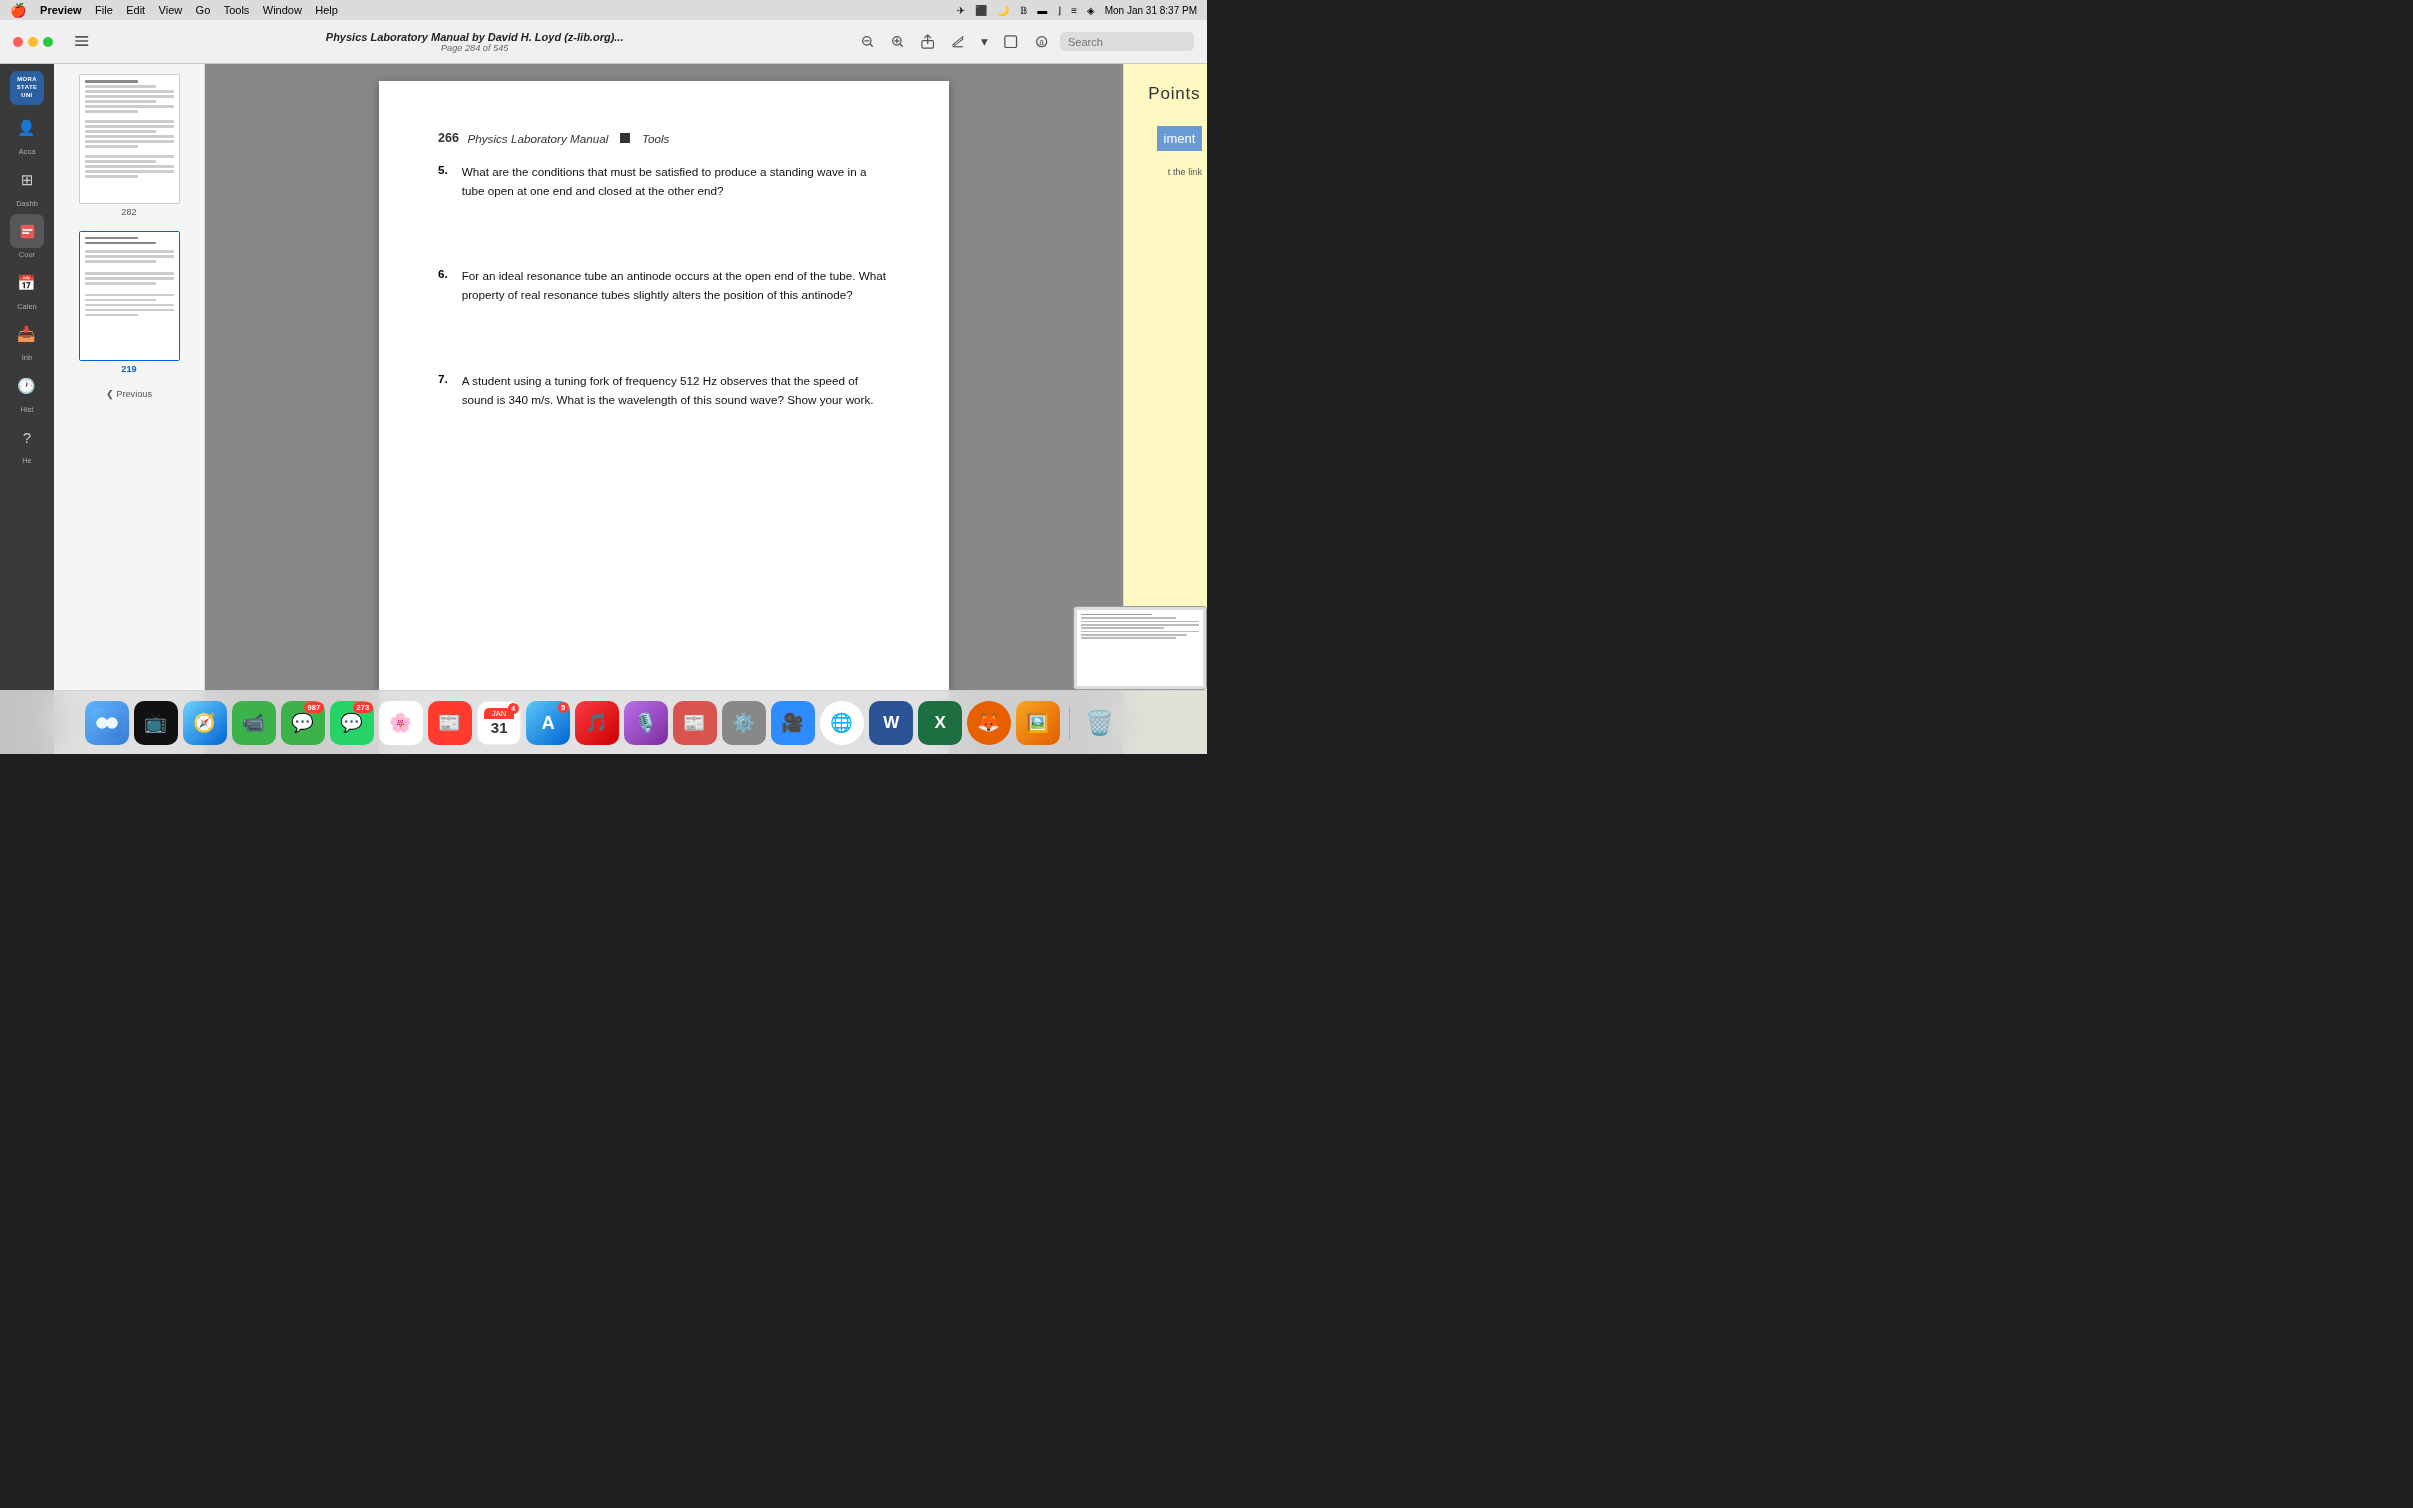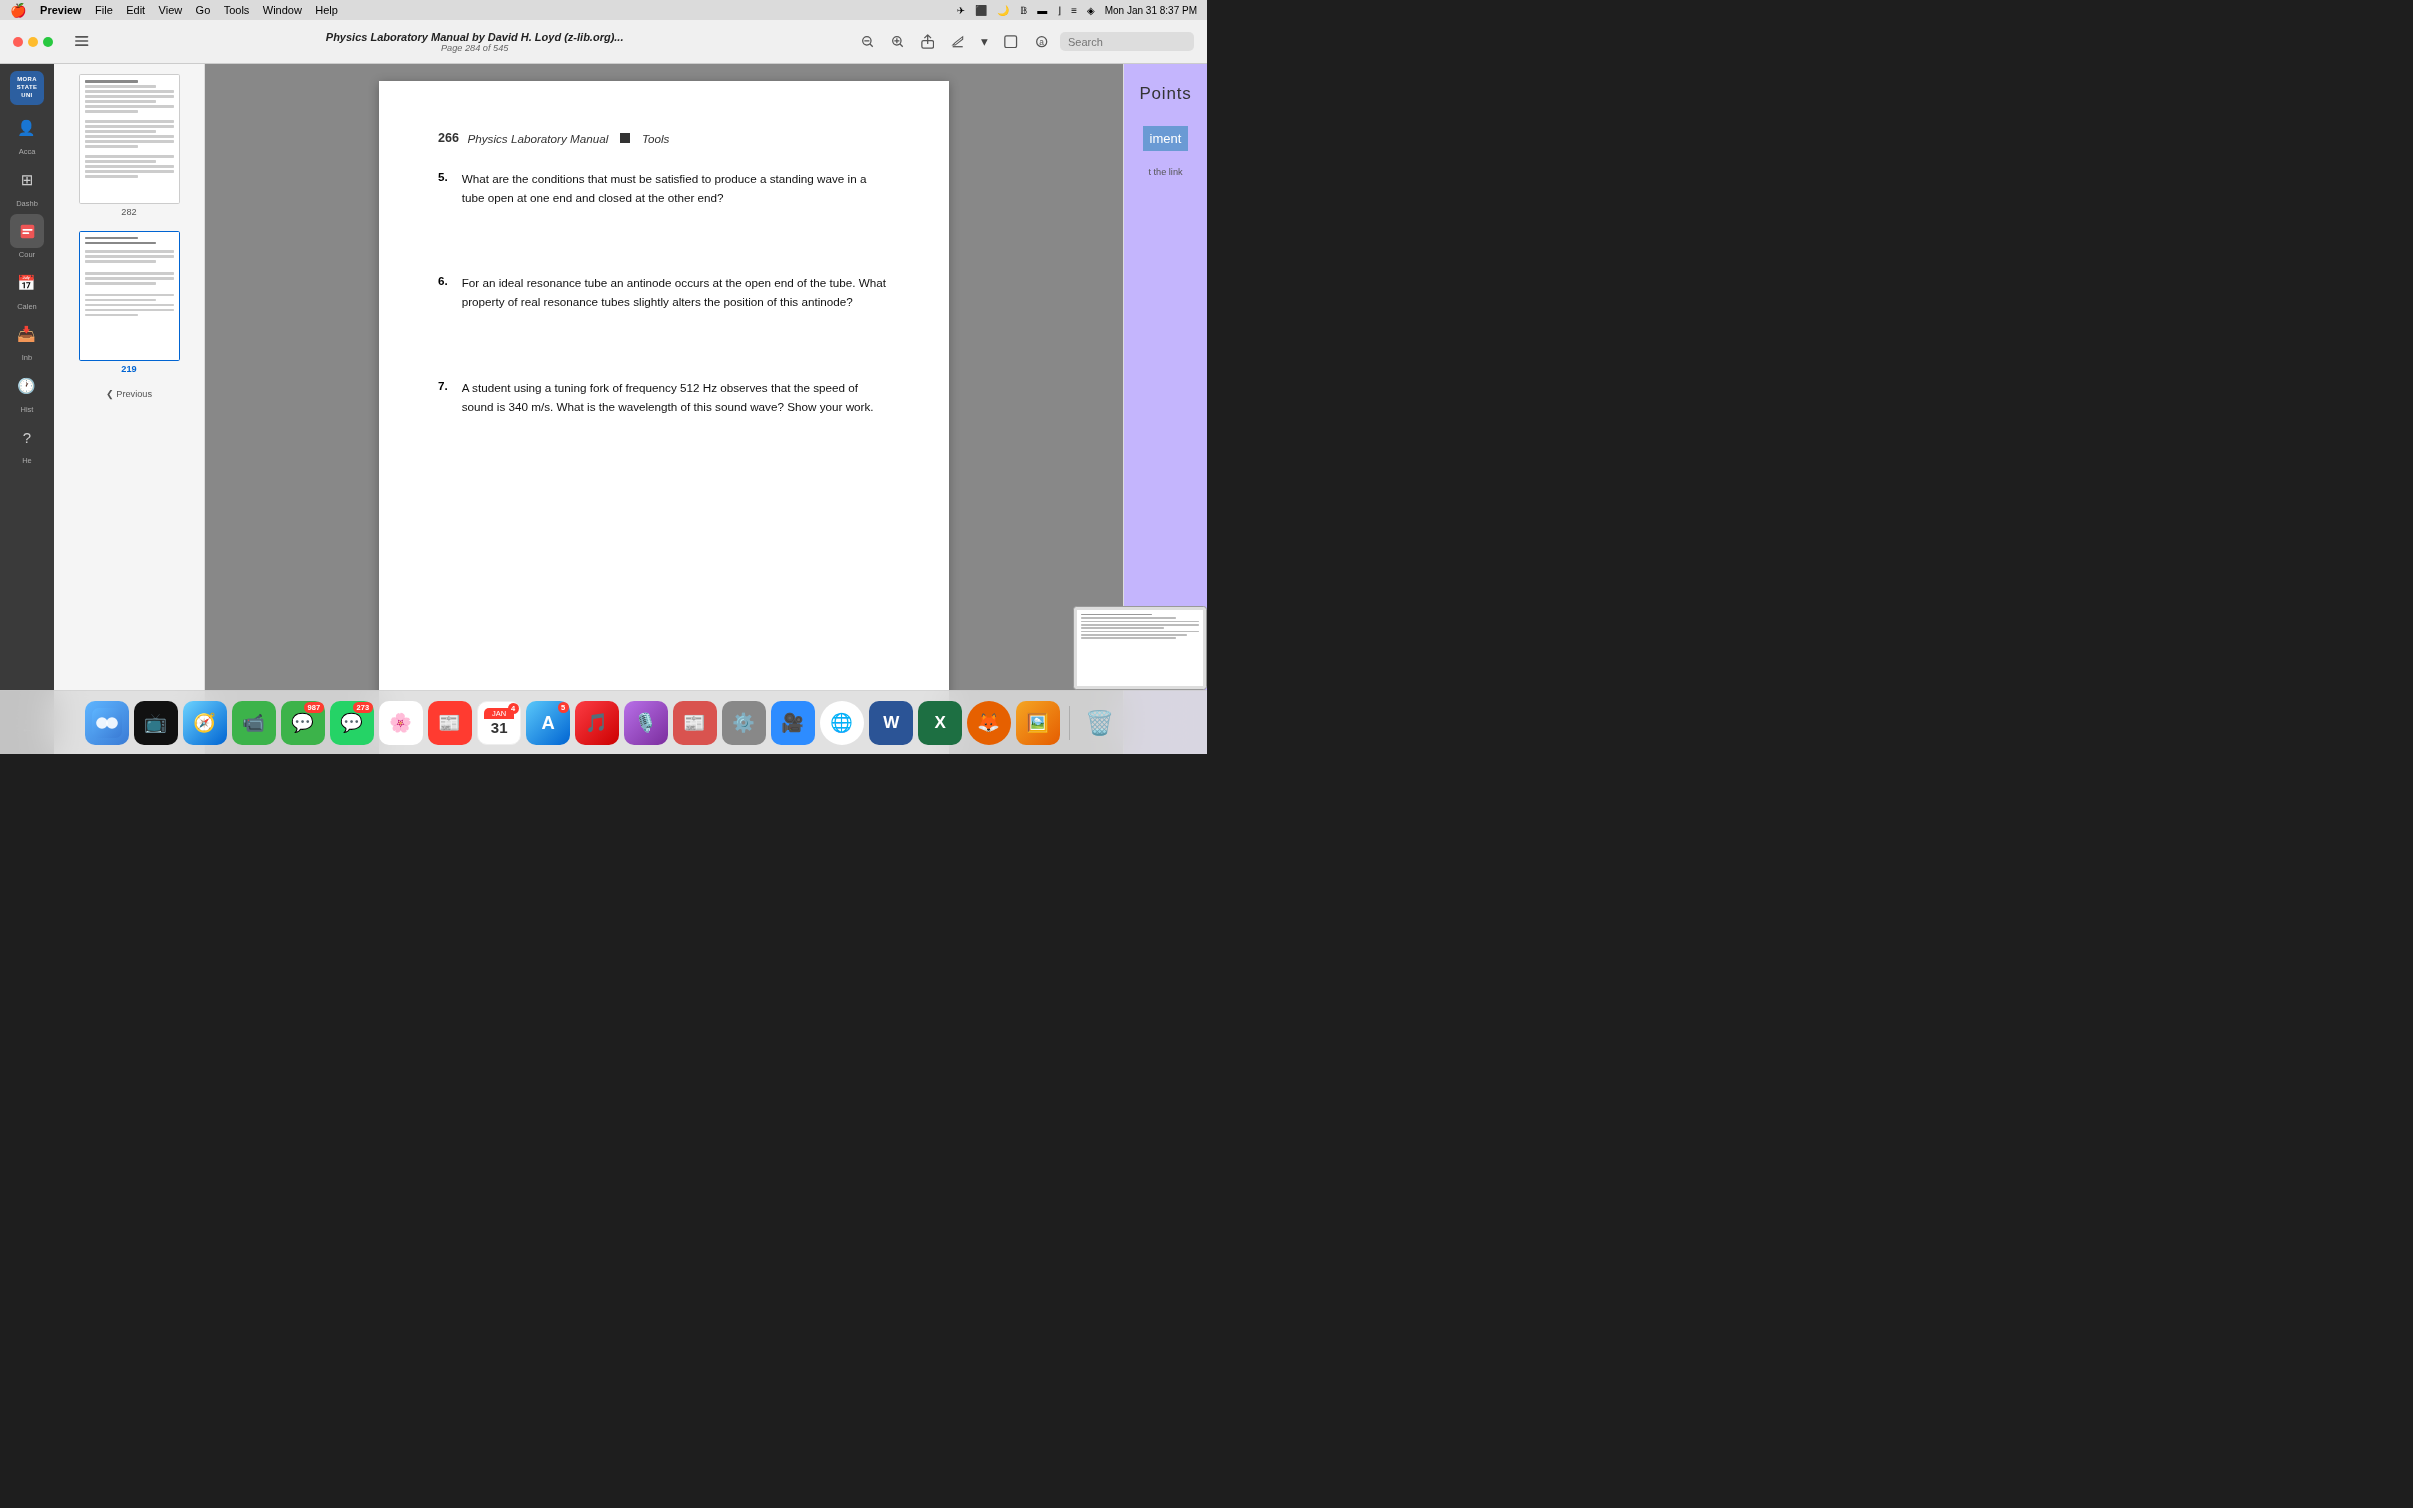--- a/index.html
+++ b/index.html
@@ -258,21 +258,21 @@
       background: white;
       box-shadow: 0 1.7px 10px rgba(0,0,0,0.3);
       padding: 50px 59px;
       position: relative;
     }
 
     .page-header {
       display: flex;
       align-items: center;
       gap: 8.4px;
-      margin-bottom: 25px;
+      margin-bottom: 18px;
       font-style: italic;
       font-size: 11.7px;
       color: #333;
     }
     .page-number {
       font-weight: 700;
       font-style: normal;
       font-size: 12.6px;
     }
     .page-header-divider {
@@ -298,25 +298,25 @@
     }
     .question-text {
       font-size: 11.7px;
       line-height: 1.6;
       color: #111;
     }
 
     
     .right-sidebar {
       width: 67px;
-      background: #c4b5fd;
+      background: #fef9c3;
       border-left: 0.8px solid #ddd;
       display: flex;
       flex-direction: column;
-      align-items: center;
+      align-items: flex-end;
       padding: 10px 0;
       gap: 6.7px;
     }
 
     
     .dock {
       position: absolute;
       bottom: 0;
       left: 0;
       right: 0;

